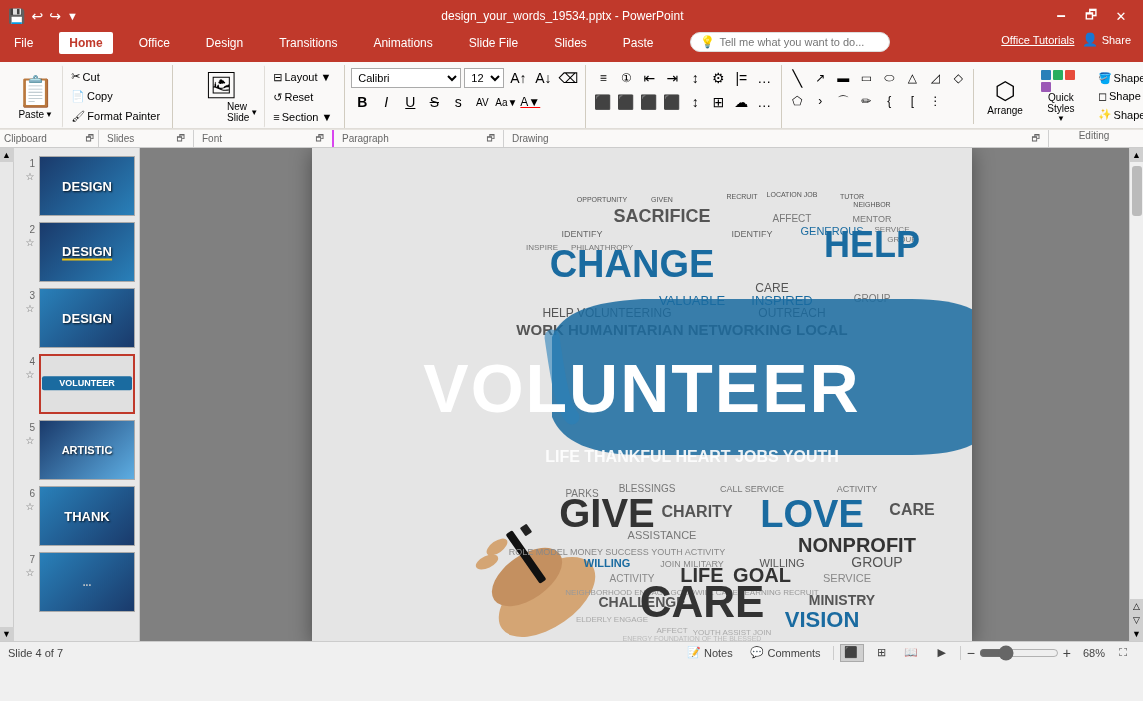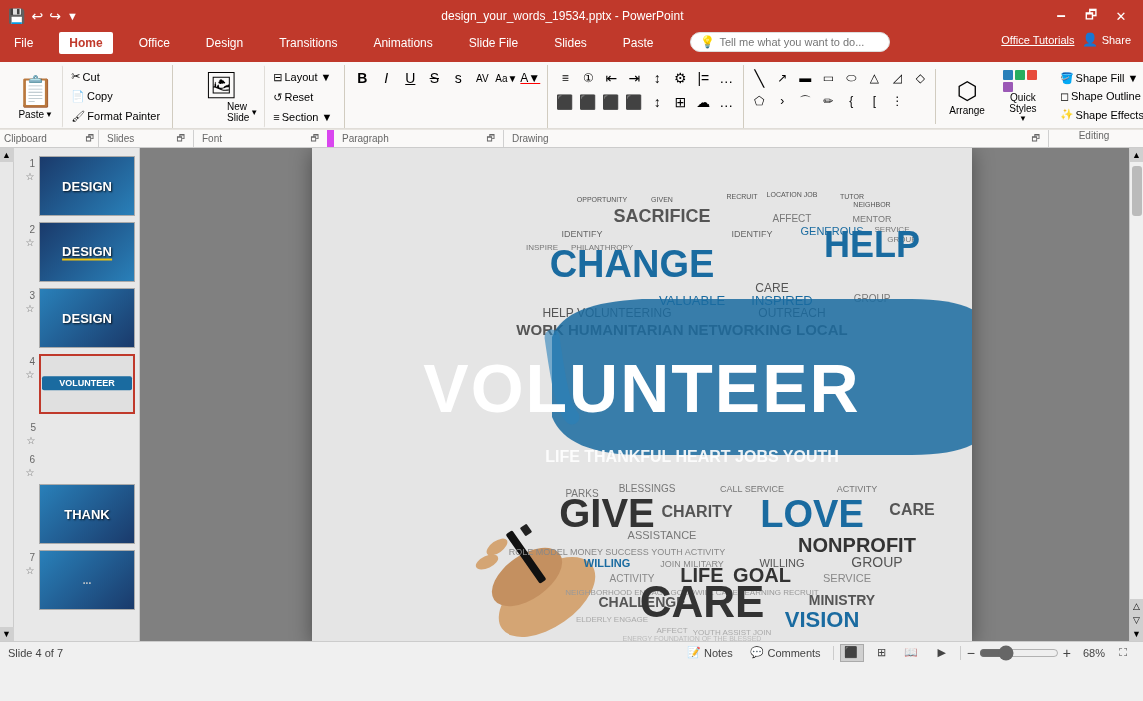--- a/index.html
+++ b/index.html
@@ -83,21 +83,21 @@
       position: relative;
       flex-shrink: 0;
     }
     .slide-thumb.active { border: 2px solid #c0392b; }
 
     
     .thumb-1 { background: linear-gradient(135deg, #1a3a6b 0%, #2980b9 100%); }
     .thumb-2 { background: linear-gradient(135deg, #1a3a6b 0%, #2980b9 100%); }
     .thumb-3 { background: linear-gradient(135deg, #2980b9 0%, #1a3a6b 100%); }
     .thumb-5 { background: linear-gradient(135deg, #1a3a6b 0%, #5dade2 100%); }
-    .thumb-6 { background: linear-gradient(135deg, #2980b9 0%, #1a3a6b 100%); margin-top: 32px; }
+    .thumb-6 { background: linear-gradient(135deg, #2980b9 0%, #1a3a6b 100%); }
     .thumb-7 { background: linear-gradient(135deg, #2980b9 0%, #1a3a6b 100%); }
 
     
     #slide-area {
       flex: 1;
       background: #9a9a9a;
       display: flex;
       align-items: center;
       justify-content: center;
       position: relative;
@@ -272,20 +272,31 @@
           <span>Reset</span>
         </div>
         <div class="mid-btn">
           <span>≡</span>
           <span>Section ▼</span>
         </div>
       </div>
     </div>
 
     <div style="display:flex;flex-direction:column;gap:2px;border-right:1px solid #d1ccc0;padding:2px 6px;">
+      <div style="display:flex;gap:3px;align-items:center;">
+        <select class="font-name-select">
+          <option>Calibri</option>
+        </select>
+        <select class="font-size-select">
+          <option>12</option>
+        </select>
+        <div class="icon-box" title="Increase Font">A↑</div>
+        <div class="icon-box" title="Decrease Font">A↓</div>
+        <div class="icon-box" title="Clear Format">⌫</div>
+      </div>
       <div style="display:flex;gap:2px;align-items:center;">
         <div class="icon-box" style="font-weight:bold;">B</div>
         <div class="icon-box" style="font-style:italic;">I</div>
         <div class="icon-box" style="text-decoration:underline;">U</div>
         <div class="icon-box" style="text-decoration:line-through;">S</div>
         <div class="icon-box">s</div>
         <div class="icon-box" style="font-size:10px;">AV</div>
         <div class="icon-box" style="font-size:10px;">Aa▼</div>
         <div class="icon-box" style="font-size:12px;text-decoration:underline;text-decoration-color:red;">A▼</div>
       </div>
@@ -375,21 +386,21 @@
 
   <div style="display:flex;background:#faf9f8;padding:0 4px;height:18px;border-top:1px solid #e8e5e0;">
     <div style="width:95px;text-align:center;font-size:10px;color:#666;border-right:1px solid #d0d0d0;padding-right:4px;display:flex;align-items:center;justify-content:space-between;">
       <span>Clipboard</span>
       <span style="font-size:9px;cursor:pointer;">🗗</span>
     </div>
     <div style="width:95px;text-align:center;font-size:10px;color:#666;border-right:1px solid #d0d0d0;padding:0 8px;display:flex;align-items:center;justify-content:space-between;">
       <span>Slides</span>
       <span style="font-size:9px;cursor:pointer;">🗗</span>
     </div>
-    <div style="width:140px;text-align:center;font-size:10px;color:#666;border-right:7px solid #d946ef;padding:0 8px;display:flex;align-items:center;justify-content:space-between;">
+    <div style="width:140px;text-align:center;font-size:10px;color:#666;border-right:2px solid #d946ef;padding:0 8px;display:flex;align-items:center;justify-content:space-between;">
       <span>Font</span>
       <span style="font-size:9px;cursor:pointer;">🗗</span>
     </div>
     <div style="width:170px;text-align:center;font-size:10px;color:#666;border-right:1px solid #d0d0d0;padding:0 8px;display:flex;align-items:center;justify-content:space-between;">
       <span>Paragraph</span>
       <span style="font-size:9px;cursor:pointer;">🗗</span>
     </div>
     <div style="flex:1;text-align:center;font-size:10px;color:#666;border-right:1px solid #d0d0d0;padding:0 8px;display:flex;align-items:center;justify-content:space-between;">
       <span>Drawing</span>
       <span style="font-size:9px;cursor:pointer;">🗗</span>
@@ -457,20 +468,25 @@
             <div style="font-weight:bold;color:white;font-size:9px;">VOLUNTEER</div>
           </div>
         </div>
       </div>
     </div>
 
     <div class="slide-item">
       <div style="display:flex;flex-direction:column;align-items:flex-end;width:18px;">
         <span class="slide-number">5</span>
         <span class="slide-star">☆</span>
+      </div>
+      <div class="slide-thumb thumb-5">
+        <div style="position:absolute;top:50%;left:50%;transform:translate(-50%,-50%);text-align:center;">
+          <div style="font-weight:bold;color:white;font-size:11px;text-shadow:1px 1px 2px rgba(0,0,0,0.8);">ARTISTIC</div>
+        </div>
       </div>
     </div>
 
     <div class="slide-item">
       <div style="display:flex;flex-direction:column;align-items:flex-end;width:18px;">
         <span class="slide-number">6</span>
         <span class="slide-star">☆</span>
       </div>
       <div class="slide-thumb thumb-6">
         <div style="position:absolute;top:50%;left:50%;transform:translate(-50%,-50%);text-align:center;">

